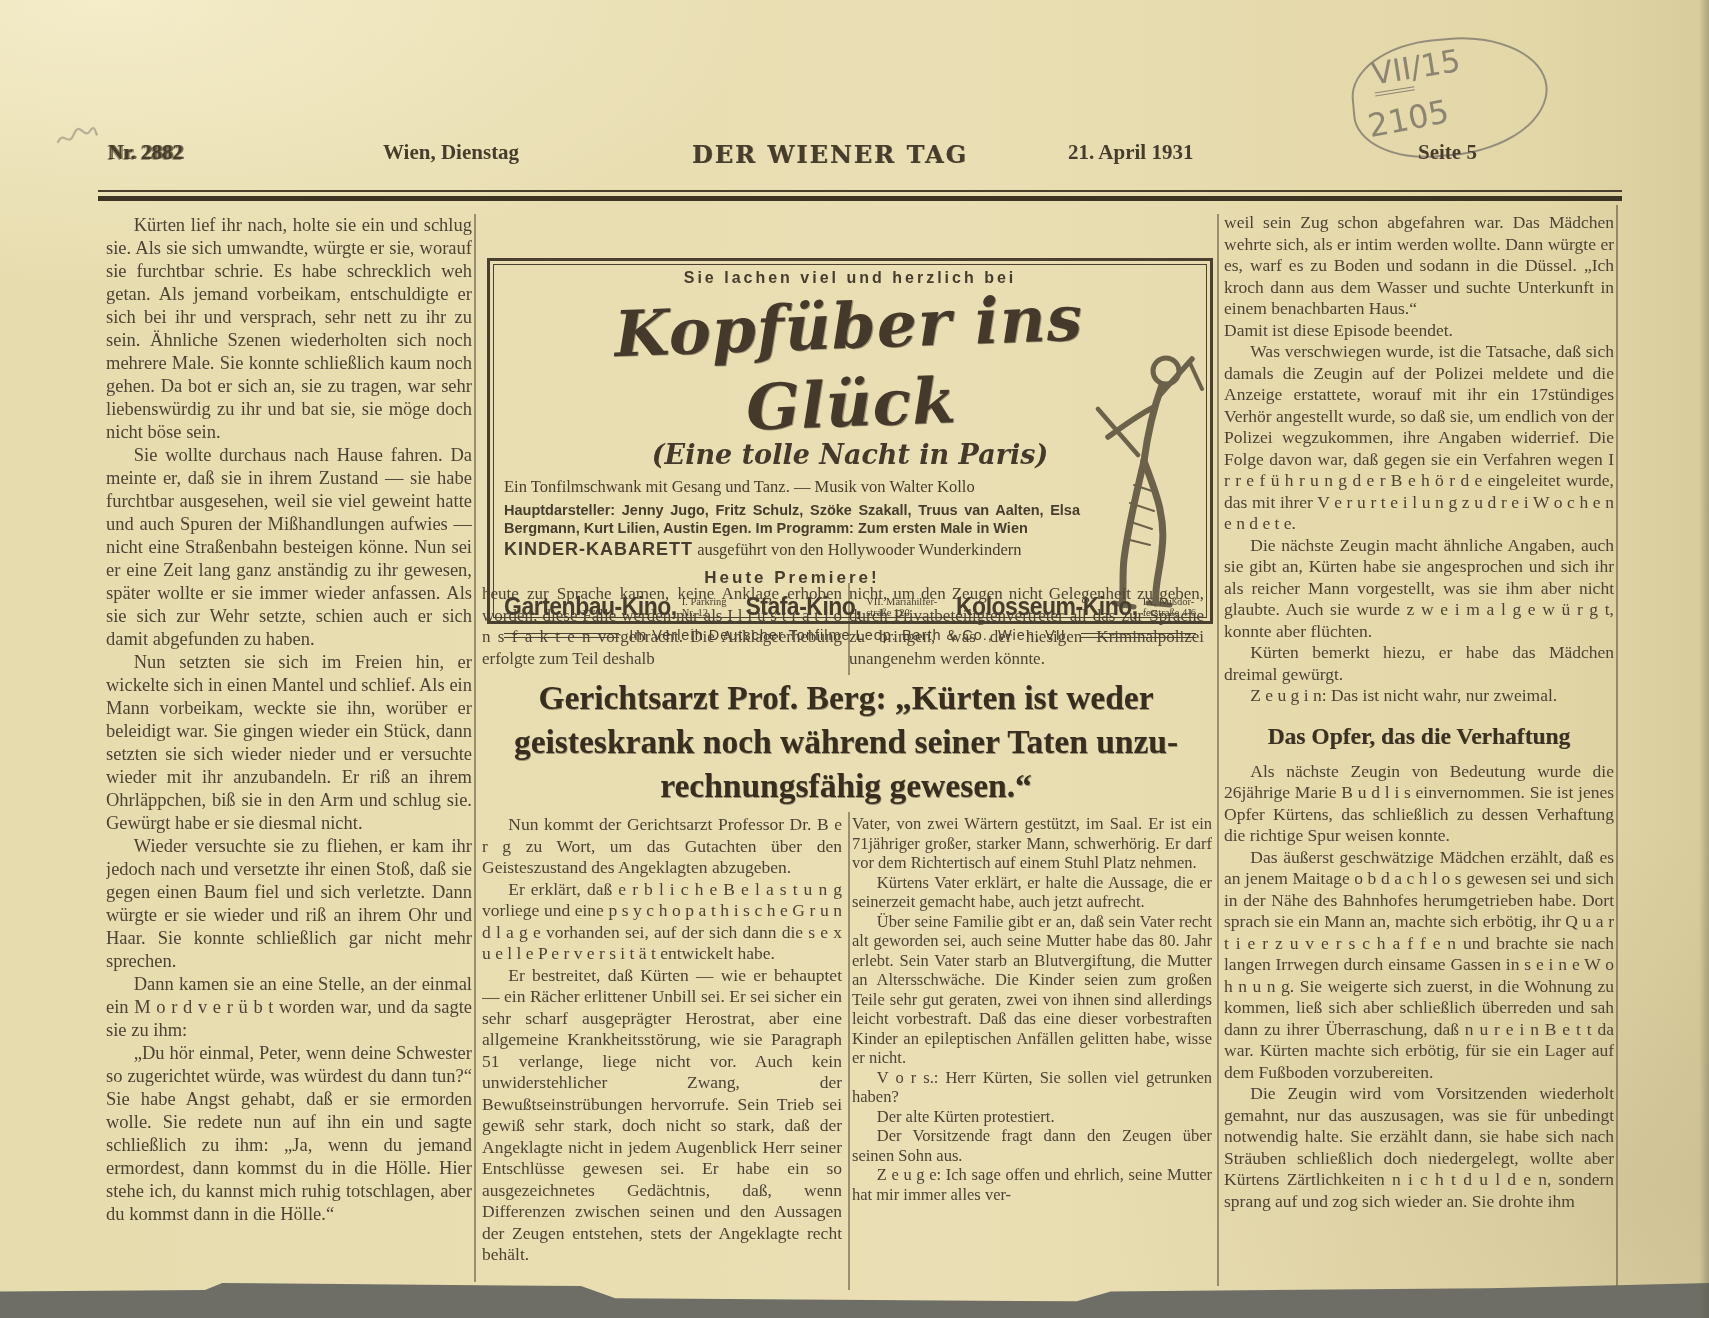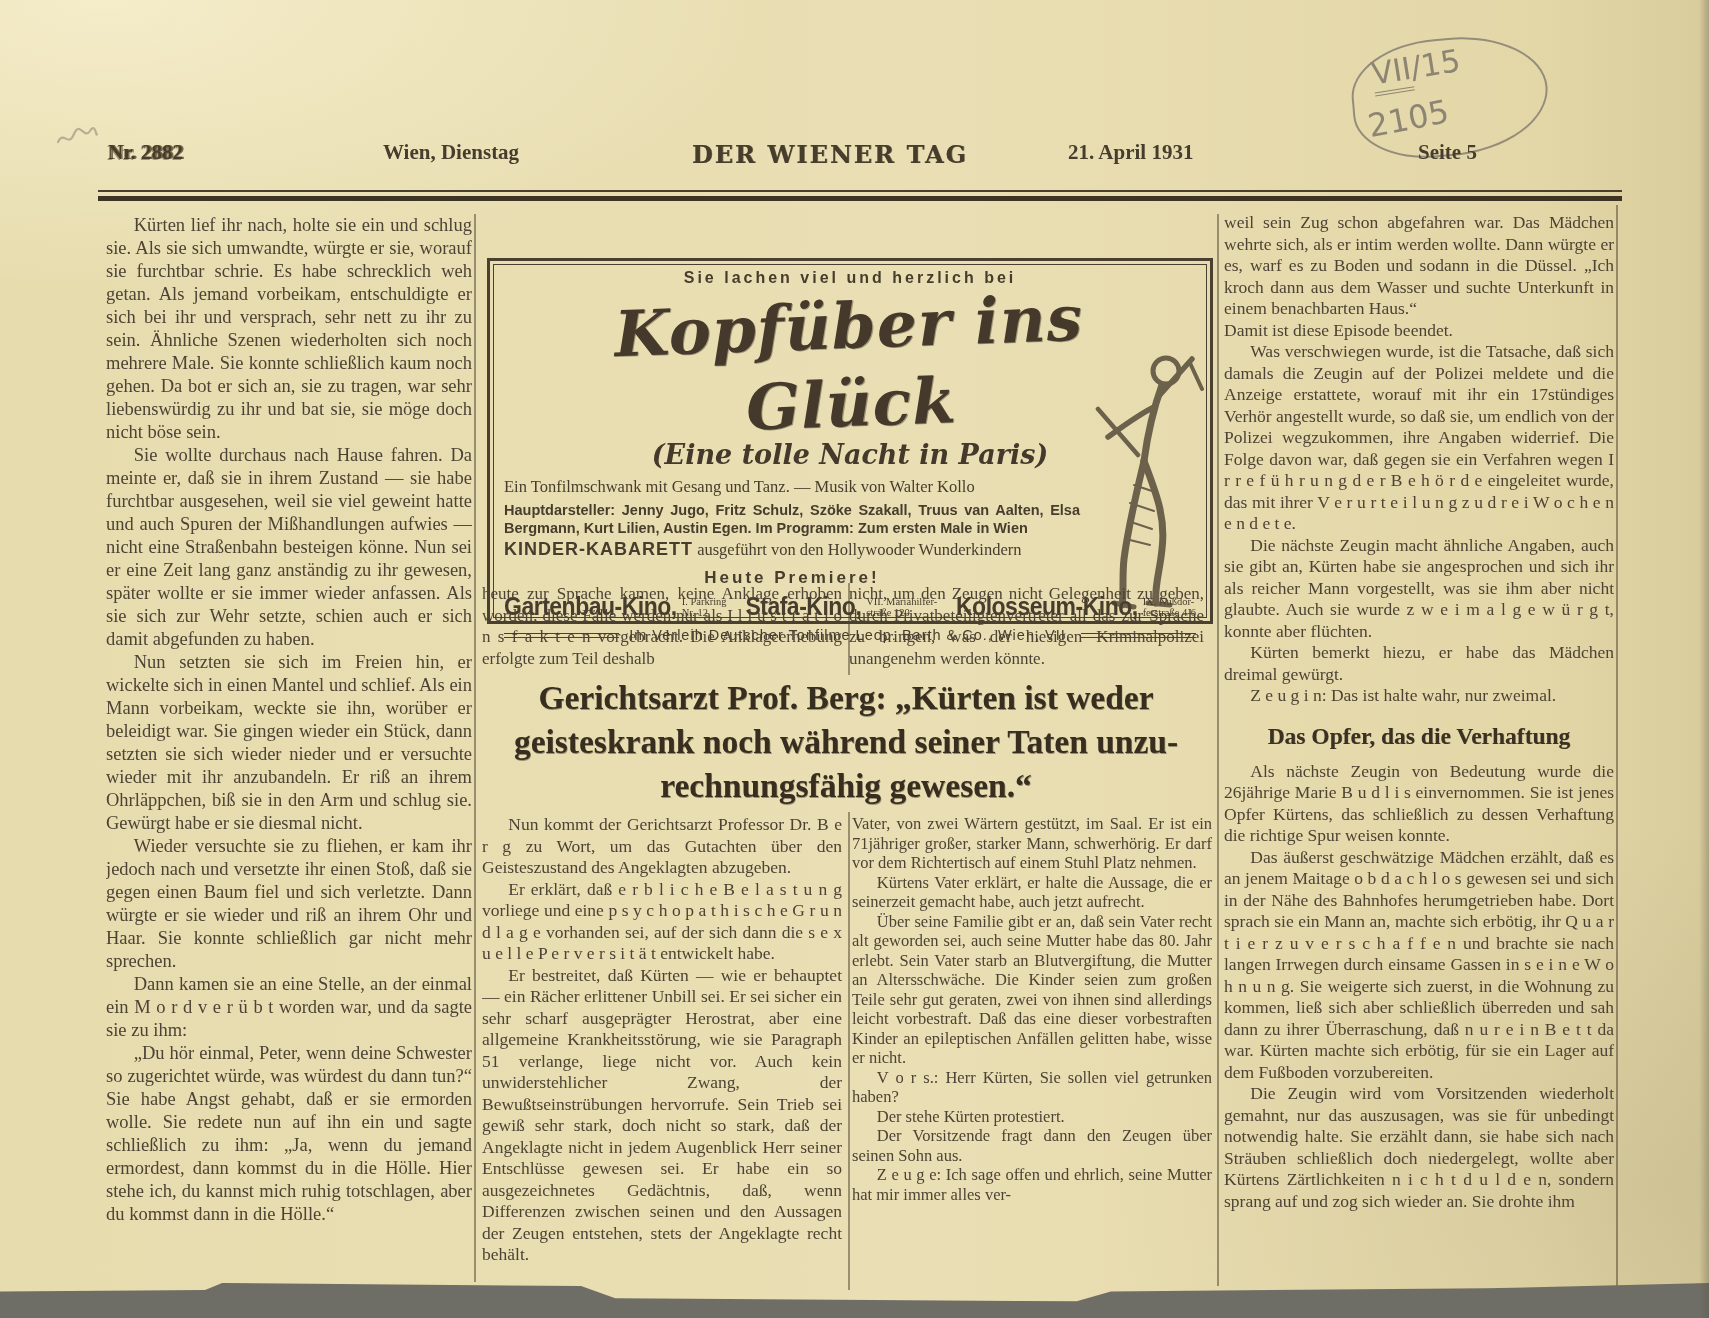--- a/index.html
+++ b/index.html
@@ -188,32 +188,32 @@
   <div class="colblock mid-a">
     <p>Nun kommt der Gerichtsarzt Professor Dr. B e r g zu Wort, um das Gutachten über den Geisteszustand des Angeklagten abzugeben.</p>
     <p>Er erklärt, daß e r b l i c h e  B e l a s t u n g vorliege und eine p s y c h o p a t h i s c h e G r u n d l a g e vorhanden sei, auf der sich dann die s e x u e l l e  P e r v e r s i t ä t entwickelt habe.</p>
     <p>Er bestreitet, daß Kürten — wie er behauptet — ein Rächer erlittener Unbill sei. Er sei sicher ein sehr scharf ausgeprägter Herostrat, aber eine allgemeine Krankheitsstörung, wie sie Paragraph 51 verlange, liege nicht vor. Auch kein unwiderstehlicher Zwang, der Bewußtseinstrübungen hervorrufe. Sein Trieb sei gewiß sehr stark, doch nicht so stark, daß der Angeklagte nicht in jedem Augenblick Herr seiner Entschlüsse gewesen sei. Er habe ein so ausgezeichnetes Gedächtnis, daß, wenn Differenzen zwischen seinen und den Aussagen der Zeugen entstehen, stets der Angeklagte recht behält.</p>
   </div>
   <div class="colblock mid-b">
     <p class="noindent">Vater, von zwei Wärtern gestützt, im Saal. Er ist ein 71jähriger großer, starker Mann, schwerhörig. Er darf vor dem Richtertisch auf einem Stuhl Platz nehmen.</p>
     <p>Kürtens Vater erklärt, er halte die Aussage, die er seinerzeit gemacht habe, auch jetzt aufrecht.</p>
     <p>Über seine Familie gibt er an, daß sein Vater recht alt geworden sei, auch seine Mutter habe das 80. Jahr erlebt. Sein Vater starb an Blutvergiftung, die Mutter an Altersschwäche. Die Kinder seien zum großen Teile sehr gut geraten, zwei von ihnen sind allerdings leicht vorbestraft. Daß das eine dieser vorbestraften Kinder an epileptischen Anfällen gelitten habe, wisse er nicht.</p>
     <p>V o r s.: Herr Kürten, Sie sollen viel getrunken haben?</p>
-    <p>Der stehe Kürten protestiert.</p>
+    <p>Der alte Kürten protestiert.</p>
     <p>Der Vorsitzende fragt dann den Zeugen über seinen Sohn aus.</p>
     <p>Z e u g e: Ich sage offen und ehrlich, seine Mutter hat mir immer alles ver-</p>
   </div>
 
   <div class="colblock right-col">
     <p class="noindent">weil sein Zug schon abgefahren war. Das Mädchen wehrte sich, als er intim werden wollte. Dann würgte er es, warf es zu Boden und sodann in die Düssel. „Ich kroch dann aus dem Wasser und suchte Unterkunft in einem benachbarten Haus.“</p>
     <p class="noindent">Damit ist diese Episode beendet.</p>
     <p>Was verschwiegen wurde, ist die Tatsache, daß sich damals die Zeugin auf der Polizei meldete und die Anzeige erstattete, worauf mit ihr ein 17stündiges Verhör angestellt wurde, so daß sie, um endlich von der Polizei wegzukommen, ihre Angaben widerrief. Die Folge davon war, daß gegen sie ein Verfahren wegen I r r e f ü h r u n g  d e r  B e h ö r d e eingeleitet wurde, das mit ihrer V e r u r t e i l u n g  z u  d r e i  W o c h e n  e n d e t e.</p>
     <p>Die nächste Zeugin macht ähnliche Angaben, auch sie gibt an, Kürten habe sie angesprochen und sich ihr als reicher Mann vorgestellt, was sie ihm aber nicht glaubte. Auch sie wurde z w e i m a l  g e w ü r g t, konnte aber flüchten.</p>
     <p>Kürten bemerkt hiezu, er habe das Mädchen dreimal gewürgt.</p>
-    <p>Z e u g i n: Das ist halte wahr, nur zweimal.</p>
+    <p>Z e u g i n: Das ist nicht wahr, nur zweimal.</p>
     <div class="subhead">
       <div>Das Opfer, das die Verhaftung</div>
     </div>
     <p>Als nächste Zeugin von Bedeutung wurde die 26jährige Marie B u d l i s einvernommen. Sie ist jenes Opfer Kürtens, das schließlich zu dessen Verhaftung die richtige Spur weisen konnte.</p>
     <p>Das äußerst geschwätzige Mädchen erzählt, daß es an jenem Maitage o b d a c h l o s gewesen sei und sich in der Nähe des Bahnhofes herumgetrieben habe. Dort sprach sie ein Mann an, machte sich erbötig, ihr Q u a r t i e r  z u  v e r s c h a f f e n und brachte sie nach langen Irrwegen durch einsame Gassen in s e i n e  W o h n u n g. Sie weigerte sich zuerst, in die Wohnung zu kommen, ließ sich aber schließlich überreden und sah dann zu ihrer Überraschung, daß n u r  e i n  B e t t da war. Kürten machte sich erbötig, für sie ein Lager auf dem Fußboden vorzubereiten.</p>
     <p>Die Zeugin wird vom Vorsitzenden wiederholt gemahnt, nur das auszusagen, was sie für unbedingt notwendig halte. Sie erzählt dann, sie habe sich nach Sträuben schließlich doch niedergelegt, wollte aber Kürtens Zärtlichkeiten n i c h t  d u l d e n, sondern sprang auf und zog sich wieder an. Sie drohte ihm</p>
   </div>
 
   <div class="scan-band"></div>
   <div class="edge-right"></div>

